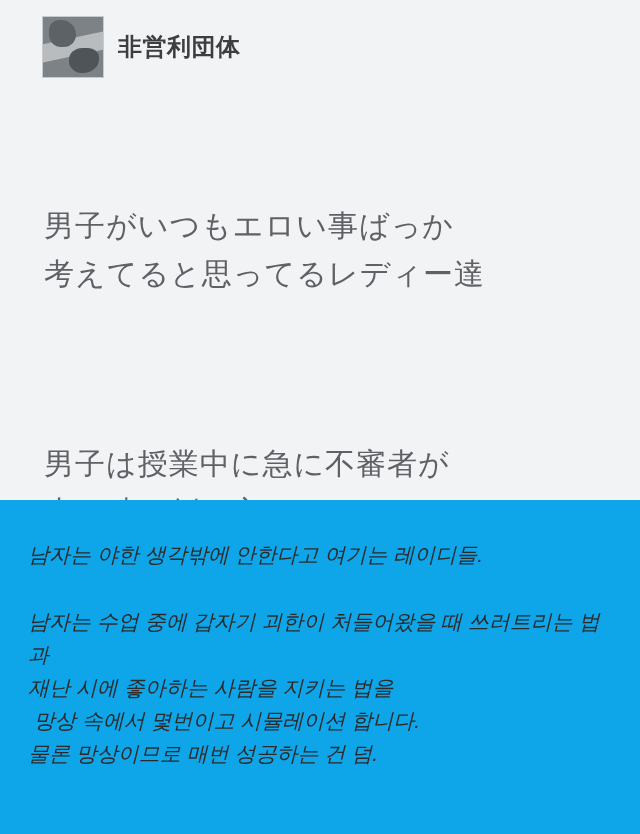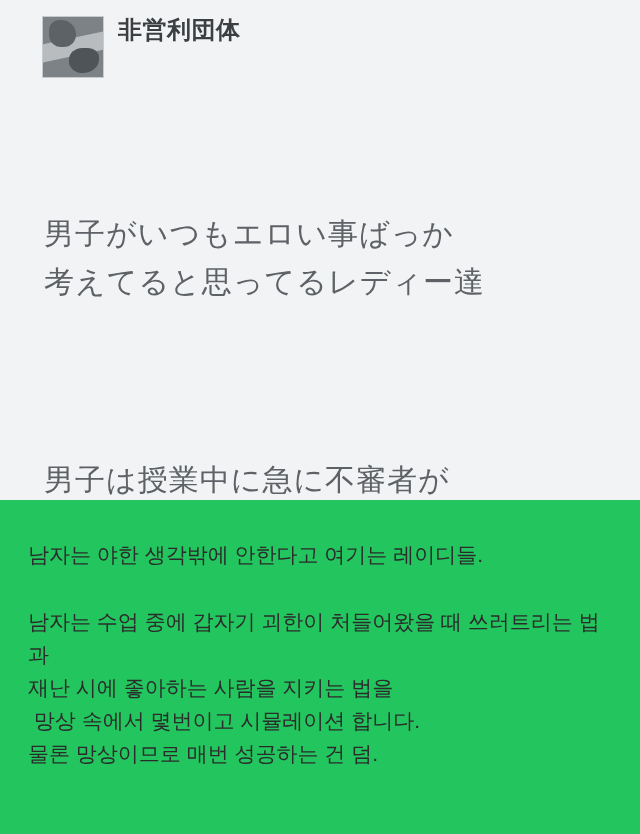--- a/index.html
+++ b/index.html
@@ -29,21 +29,21 @@
     width: 640px;
     height: 500px;
     background: #f2f3f4;
     box-sizing: border-box;
   }
   .tweet-header {
     position: absolute;
     left: 42px;
     top: 16px;
     display: flex;
-    align-items: flex-start;
+    align-items: center;
   }
   .avatar {
     width: 62px;
     height: 62px;
     background: #7d8286;
     border: 1px solid #c8cbce;
     box-sizing: border-box;
     position: relative;
     overflow: hidden;
     flex: 0 0 auto;
@@ -103,37 +103,38 @@
     left: 44px;
     top: 98px;
     width: 560px;
     color: #5e6266;
     font-size: 30px;
     line-height: 48px;
     letter-spacing: 1px;
     white-space: pre-wrap;
   }
   .tweet-para {
-    margin: 16px 0 38px 0;
+    margin: 8px 0 38px 0;
     white-space: pre-wrap;
   }
   .tweet-para:last-child {
     margin-bottom: 0;
   }
 
   
   .translation {
     position: absolute;
     left: 0;
     top: 500px;
     width: 640px;
     height: 334px;
-    background: #22c55e;
+    background: #0ea5e9;
     box-sizing: border-box;
     padding: 38px 28px 0 28px;
+    font-style: italic;
   }
   .tr-para {
     margin: 0 0 34px 0;
     color: #2b2b2b;
     font-size: 21px;
     line-height: 33px;
     white-space: pre-wrap;
   }
   .tr-para:last-child {
     margin-bottom: 0;

